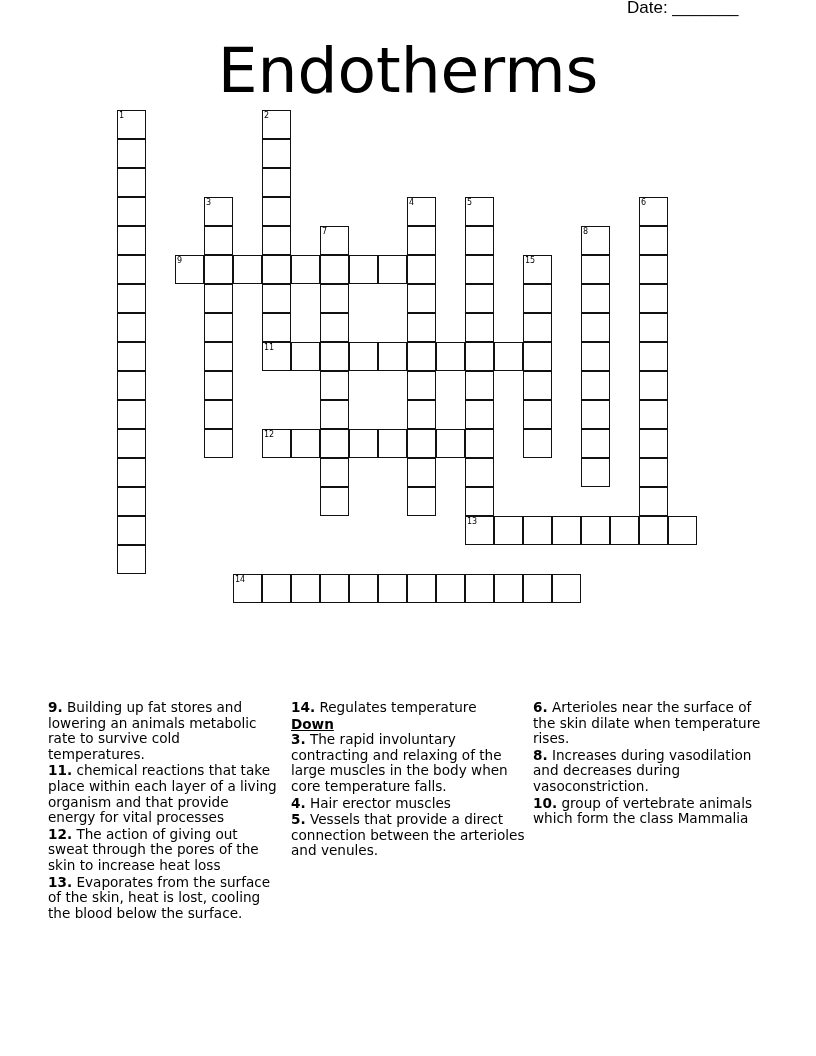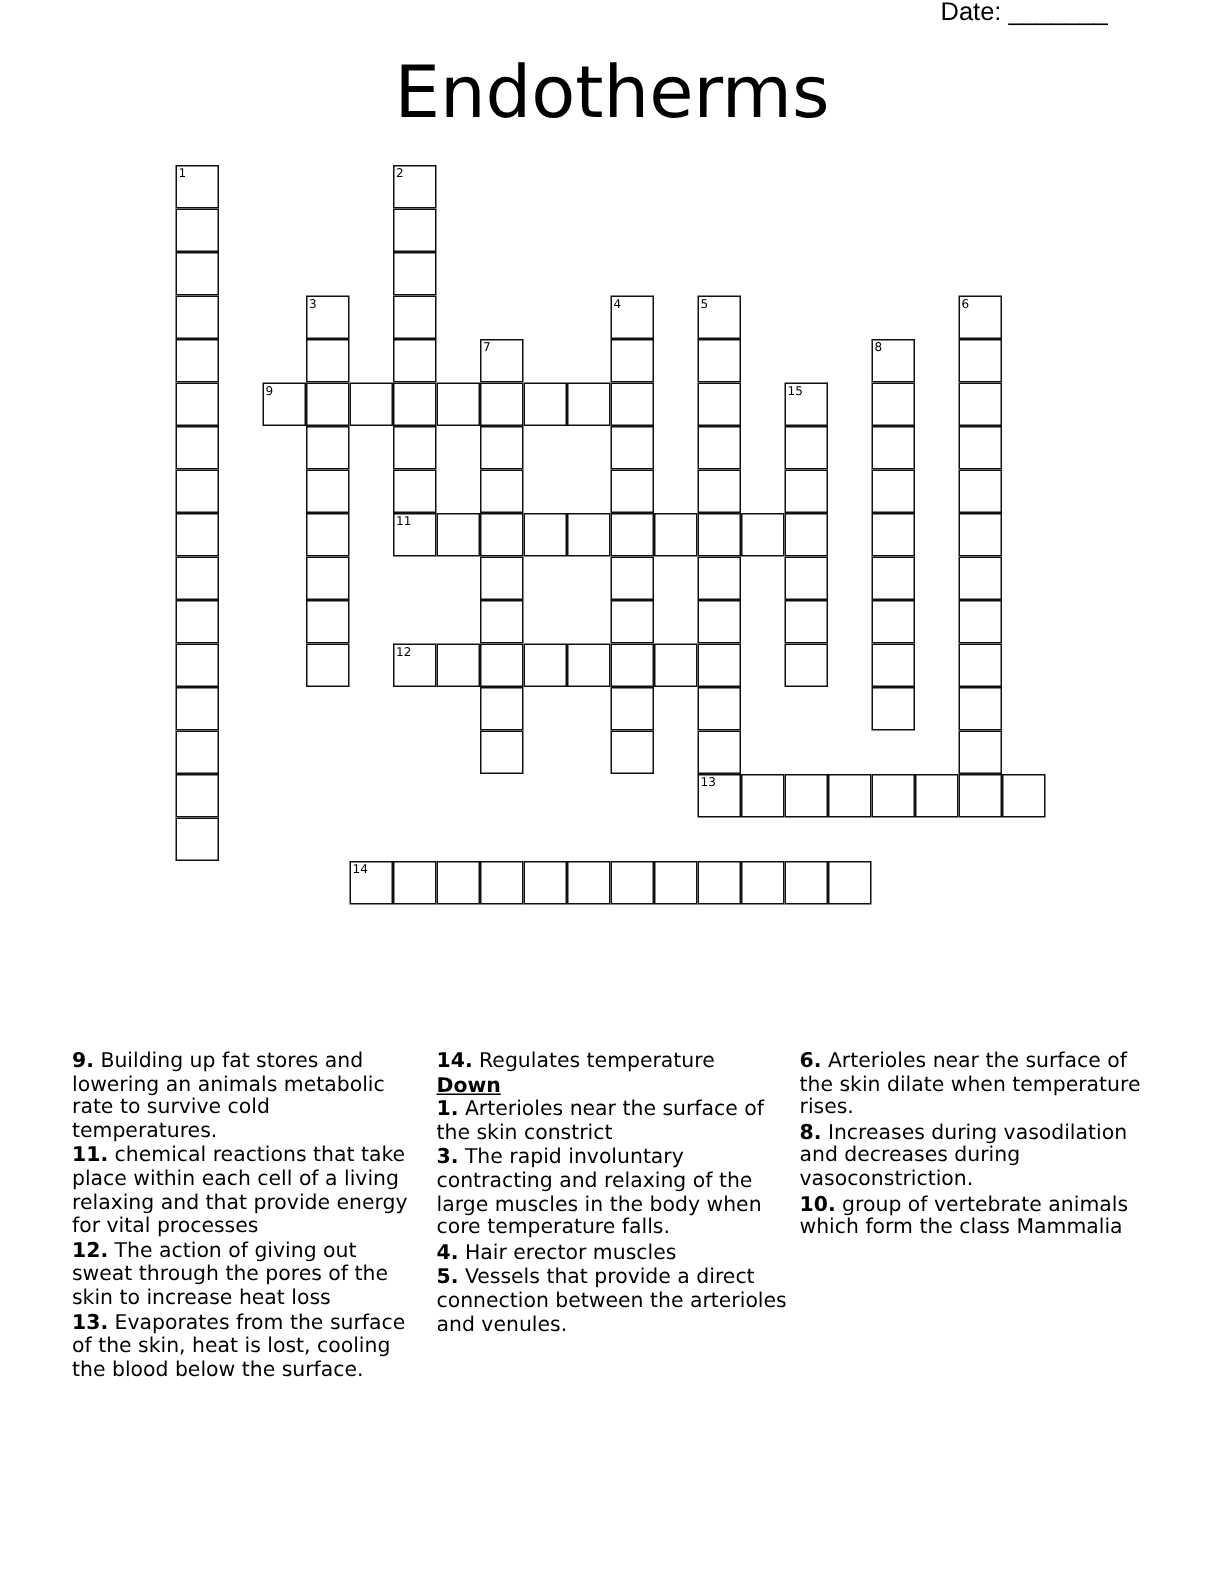--- a/index.html
+++ b/index.html
@@ -4,21 +4,21 @@
 <style>
   html, body { margin: 0; padding: 0; background: #ffffff; }
   body { width: 816px; height: 1056px; position: relative; overflow: hidden; color: #000; }
   .header-line {
     position: absolute; top: -2px; left: 48px; width: 720px;
     font-family: "Liberation Sans", sans-serif; font-size: 17px; white-space: pre;
   }
   .header-line .date { position: absolute; left: 579px; top: 0; }
   .title {
     position: absolute; top: 34px; left: 0; width: 816px; text-align: center;
-    font-family: "DejaVu Sans", sans-serif; font-size: 48px; font-weight: normal;
+    font-family: "DejaVu Sans", sans-serif; font-size: 63px; font-weight: normal;
     letter-spacing: 0px;
   }
   #grid { position: absolute; left: 0; top: 0; width: 816px; height: 620px; }
   .cell {
     position: absolute; width: 29px; height: 29px; box-sizing: border-box;
     border: 1.5px solid #111; background: #fff;
   }
   .cell input {
     position: absolute; left: 0; top: 0; width: 100%; height: 100%; border: 0; padding: 0;
     background: transparent; text-align: center; font-family: "DejaVu Sans", sans-serif;
@@ -444,29 +444,28 @@
     <div class="cell" style="left: 523px; top: 574px;">
       <input maxlength="1" style="">
     </div>
     <div class="cell" style="left: 552px; top: 574px;">
       <input maxlength="1" style="">
     </div>
   </div>
 
 <div class="clues col1">
   <span class="clue"><span class="cnum">9.</span><span> Building up fat stores and lowering an animals metabolic rate to survive cold temperatures.</span></span>
-  <span class="clue"><span class="cnum">11.</span><span> chemical reactions that take place within each cell of a living relaxing and that provide energy for vital processes</span></span>
+  <span class="clue"><span class="cnum">11.</span><span> chemical reactions that take place within each layer of a living organism and that provide energy for vital processes</span></span>
   <span class="clue"><span class="cnum">12.</span><span> The action of giving out sweat through the pores of the skin to increase heat loss</span></span>
   <span class="clue"><span class="cnum">13.</span><span> Evaporates from the surface of the skin, heat is lost, cooling the blood below the surface.</span></span>
 </div>
 
 <div class="clues col2">
   <span class="clue"><span class="cnum">14.</span><span> Regulates temperature</span></span>
   <span class="clue-heading">Down</span>
-  <span class="clue"><span class="cnum">1.</span><span> Arterioles near the surface of the skin constrict</span></span>
   <span class="clue"><span class="cnum">3.</span><span> The rapid involuntary contracting and relaxing of the large muscles in the body when core temperature falls.</span></span>
   <span class="clue"><span class="cnum">4.</span><span> Hair erector muscles</span></span>
   <span class="clue"><span class="cnum">5.</span><span> Vessels that provide a direct connection between the arterioles and venules.</span></span>
 </div>
 
 <div class="clues col3">
   <span class="clue"><span class="cnum">6.</span><span> Arterioles near the surface of the skin dilate when temperature rises.</span></span>
   <span class="clue"><span class="cnum">8.</span><span> Increases during vasodilation and decreases during vasoconstriction.</span></span>
   <span class="clue"><span class="cnum">10.</span><span> group of vertebrate animals which form the class Mammalia</span></span>
 </div>

